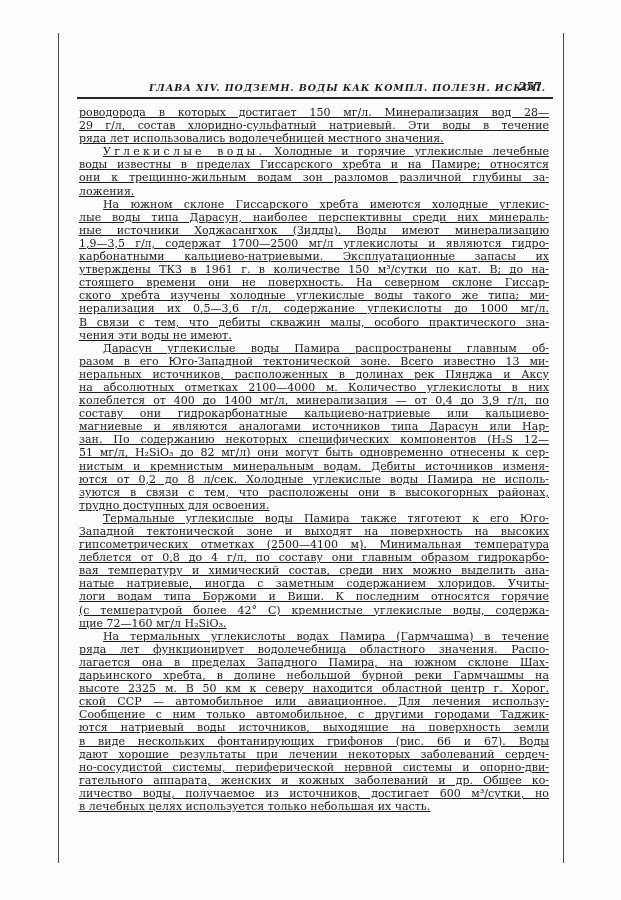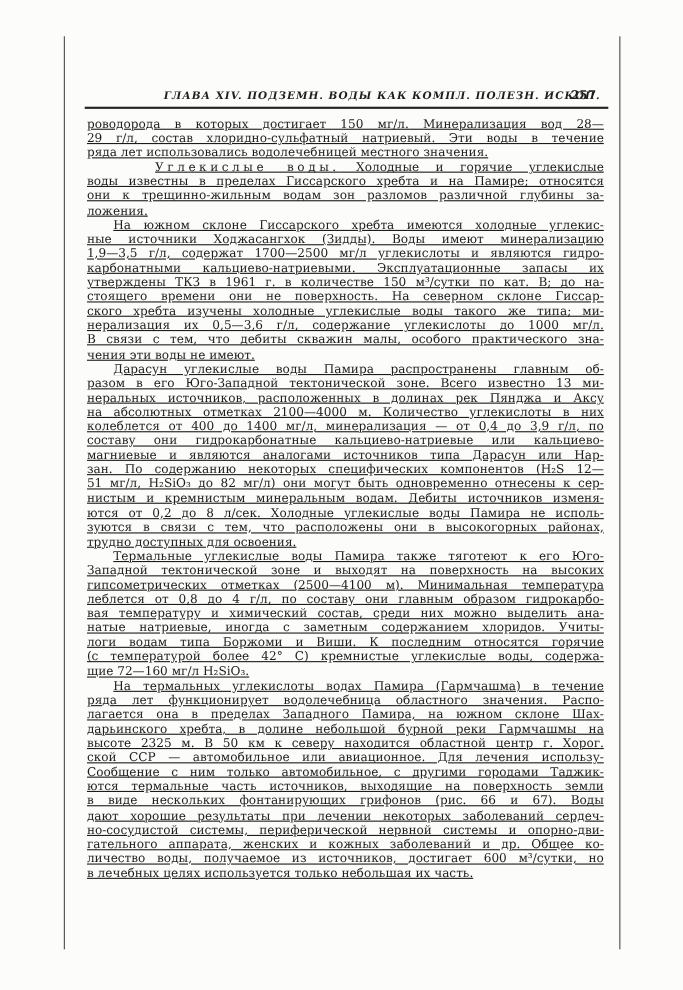--- a/index.html
+++ b/index.html
@@ -55,21 +55,21 @@
     text-decoration:underline;
   }
   .line {
     text-align:justify;
     text-align-last:justify;
     height:13.1px;
     overflow:hidden;
   }
   .line.last  { text-align-last:left; }
   .line.first { text-indent:24px; }
-  .spaced { letter-spacing:3.2px;margin-left:38px; }
+  .spaced { letter-spacing:3.2px; }
 </style>
 </head>
 <body>
 
 <div class="page">
   <div class="scan-edge left"></div>
   <div class="scan-edge right"></div>
 
   <div class="running-head">
     <span>ГЛАВА XIV. ПОДЗЕМН. ВОДЫ КАК КОМПЛ. ПОЛЕЗН. ИСКОП.</span>
@@ -79,20 +79,21 @@
 
   <div class="text-block">
       <div class="line">роводорода в которых достигает 150 мг/л. Минерализация вод 28—</div>
       <div class="line">29 г/л, состав хлоридно-сульфатный натриевый. Эти воды в течение</div>
       <div class="line last">ряда лет использовались водолечебницей местного значения.</div>
       <div class="line first"><span class="spaced">Углекислые воды.</span> Холодные и горячие углекислые лечебные</div>
       <div class="line">воды известны в пределах Гиссарского хребта и на Памире; относятся</div>
       <div class="line">они к трещинно-жильным водам зон разломов различной глубины за-</div>
       <div class="line last">ложения.</div>
       <div class="line first">На южном склоне Гиссарского хребта имеются холодные углекис-</div>
+      <div class="line">лые воды типа Дарасун, наиболее перспективны среди них минераль-</div>
       <div class="line">ные источники Ходжасангхок (Зидды). Воды имеют минерализацию</div>
       <div class="line">1,9—3,5 г/л, содержат 1700—2500 мг/л углекислоты и являются гидро-</div>
       <div class="line">карбонатными кальциево-натриевыми. Эксплуатационные запасы их</div>
       <div class="line">утверждены ТКЗ в 1961 г. в количестве 150 м³/сутки по кат. В; до на-</div>
       <div class="line">стоящего времени они не поверхность. На северном склоне Гиссар-</div>
       <div class="line">ского хребта изучены холодные углекислые воды такого же типа; ми-</div>
       <div class="line">нерализация их 0,5—3,6 г/л, содержание углекислоты до 1000 мг/л.</div>
       <div class="line">В связи с тем, что дебиты скважин малы, особого практического зна-</div>
       <div class="line last">чения эти воды не имеют.</div>
       <div class="line first">Дарасун углекислые воды Памира распространены главным об-</div>
@@ -117,21 +118,21 @@
       <div class="line">логи водам типа Боржоми и Виши. К последним относятся горячие</div>
       <div class="line">(с температурой более 42° С) кремнистые углекислые воды, содержа-</div>
       <div class="line last">щие 72—160 мг/л H₂SiO₃.</div>
       <div class="line first">На термальных углекислоты водах Памира (Гармчашма) в течение</div>
       <div class="line">ряда лет функционирует водолечебница областного значения. Распо-</div>
       <div class="line">лагается она в пределах Западного Памира, на южном склоне Шах-</div>
       <div class="line">дарьинского хребта, в долине небольшой бурной реки Гармчашмы на</div>
       <div class="line">высоте 2325 м. В 50 км к северу находится областной центр г. Хорог.</div>
       <div class="line">ской ССР — автомобильное или авиационное. Для лечения использу-</div>
       <div class="line">Сообщение с ним только автомобильное, с другими городами Таджик-</div>
-      <div class="line">ются термальные часть источников, выходящие на поверхность земли</div>
+      <div class="line">ются натриевый воды источников, выходящие на поверхность земли</div>
       <div class="line">в виде нескольких фонтанирующих грифонов (рис. 66 и 67). Воды</div>
       <div class="line">дают хорошие результаты при лечении некоторых заболеваний сердеч-</div>
       <div class="line">но-сосудистой системы, периферической нервной системы и опорно-дви-</div>
       <div class="line">гательного аппарата, женских и кожных заболеваний и др. Общее ко-</div>
       <div class="line">личество воды, получаемое из источников, достигает 600 м³/сутки, но</div>
       <div class="line last">в лечебных целях используется только небольшая их часть.</div>
     </div>
 </div>
 
 </body></html>

